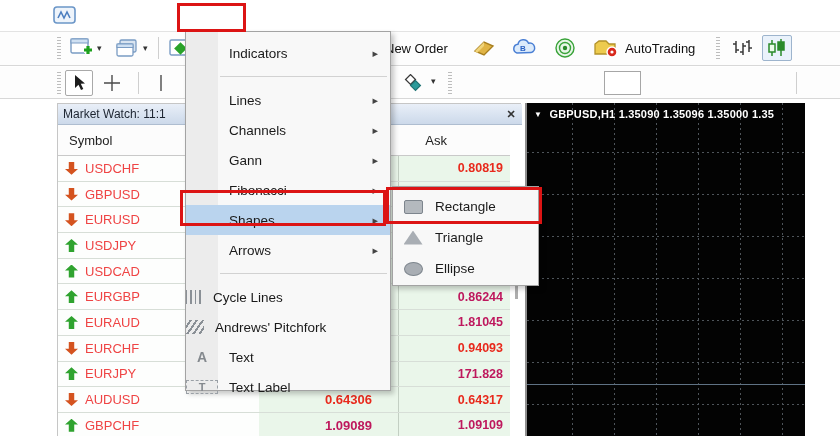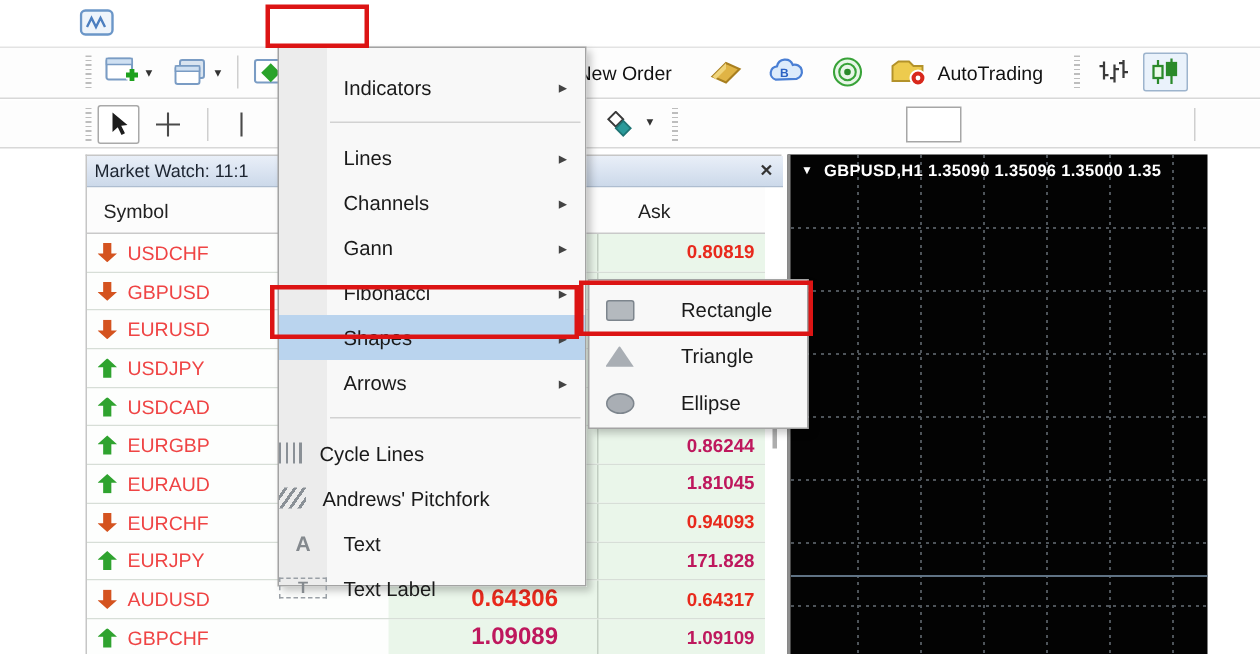--- a/index.html
+++ b/index.html
@@ -47,21 +47,21 @@
               font-size:12px; color:#1c2430; line-height:20px; padding-left:5px; }
   .mw-head { position:absolute; left:0; top:21px; width:452px; height:31px; background:#fcfcfc;
              border-bottom:1px solid #c9c9c9; font-size:13px; color:#222; }
   .mw-head .h-sym { position:absolute; left:11px; top:8px; }
   .mw-head .h-ask { position:absolute; right:63px; top:8px; }
   .mw-rows { position:absolute; left:0; top:52px; width:452px; }
   .mw-row { position:relative; height:25.7px; border-bottom:1px solid #d7ded7; display:flex; }
   .cell { height:100%; display:flex; align-items:center; }
   .cell.sym { width:201px; background:#fdfefd; padding-left:7px; font-size:13px; color:#ef4444; }
   .cell.bid { width:139px; background:#eaf6ea; justify-content:flex-end; padding-right:26px;
-              font-size:16px; font-weight:bold; }
+              font-size:13px; font-weight:bold; }
   .cell.ask { width:112px; background:#eaf6ea; border-left:1px solid #c3cfc3; justify-content:flex-end;
               padding-right:7px; font-size:12.5px; font-weight:bold; }
   .c-red { color:#e8291c; } .c-blue { color:#be185d; }
   .dirarrow { width:13px; height:13px; display:inline-block; margin-right:7px; flex:none; }
   .dirarrow.c-up { background:#2fa32f; clip-path:polygon(50% 0,100% 45%,71% 45%,71% 100%,29% 100%,29% 45%,0 45%); }
   .dirarrow.c-down { background:#d4531f; clip-path:polygon(50% 100%,0 55%,29% 55%,29% 0,71% 0,71% 55%,100% 55%); }
   .mw-strip { position:absolute; left:452px; top:21px; width:12px; height:312px; background:#fff; }
   .mw-thumb { position:absolute; left:5px; top:119px; width:3px; height:55px; background:#adadad; }
   .mw-close { position:absolute; left:445px; top:2px; width:16px; height:16px; font-size:11px; font-weight:bold;
               color:#333; text-align:center; line-height:16px; cursor:default; }
@@ -70,32 +70,32 @@
   .chart { position:absolute; left:525px; top:103px; width:280px; height:333px; background:#030303;
            border-left:2px solid #8f8f8f; overflow:hidden; }
   .chart-head { position:absolute; left:7px; top:5px; white-space:nowrap; font-size:11px; font-weight:bold;
                 color:#fff; letter-spacing:0.2px; }
   .chart-head .marker { font-size:8px; margin-right:4px; position:relative; top:-1px; }
   .gridsvg { position:absolute; left:0; top:0; }
 
   
   .menu { position:absolute; left:185px; top:31px; width:206px; height:360px; z-index:20;
           background:linear-gradient(to right,#ececec 0 32px,#f8f8f8 32px);
-          border:1px solid #a3a3a3; box-shadow:3px 3px 5px rgba(0,0,0,.22); padding-top:11px; }
+          border:1px solid #a3a3a3; box-shadow:3px 3px 5px rgba(0,0,0,.22); padding-top:6px; }
   .menu-row { position:relative; height:30px; display:flex; align-items:center; font-size:13.5px; color:#1a1a1a; }
   .menu-row.highlighted { background:#bad4ee; }
   .menu-sep { height:9px; border-bottom:1px solid #d2d2d2; margin:0 3px 8px 34px; }
   .gicon { width:32px; flex:none; display:flex; align-items:center; justify-content:center;
            color:#84898e; font-weight:bold; }
   .mlabel { margin-left:11px; flex:1; }
   .marrow { margin-right:12px; font-size:11px; color:#444; }
 
   .submenu { position:absolute; left:392px; top:186px; width:147px; height:100px; z-index:25;
              background:#f8f8f8; border:1px solid #a3a3a3; box-shadow:3px 3px 5px rgba(0,0,0,.22); padding-top:4px; }
-  .submenu .menu-row { height:31px;gap:19px; }
+  .submenu .menu-row { height:31px; }
   .submenu .gicon { width:40px; }
   .submenu .mlabel { margin-left:2px; }
 
   
   .gi-pitchfork { width:18px; height:14px;
       background:repeating-linear-gradient(125deg, transparent 0 3px, #8a9096 3px 5px); }
   .gi-cyclelines { width:16px; height:14px;
       background:repeating-linear-gradient(90deg,#8a9096 0 1.5px, transparent 1.5px 4.5px); }
   .gi-text { font-size:14px; }
   .gi-textlabel { font-size:11px; border:1px dashed #9aa0a6; padding:0 3px; }

